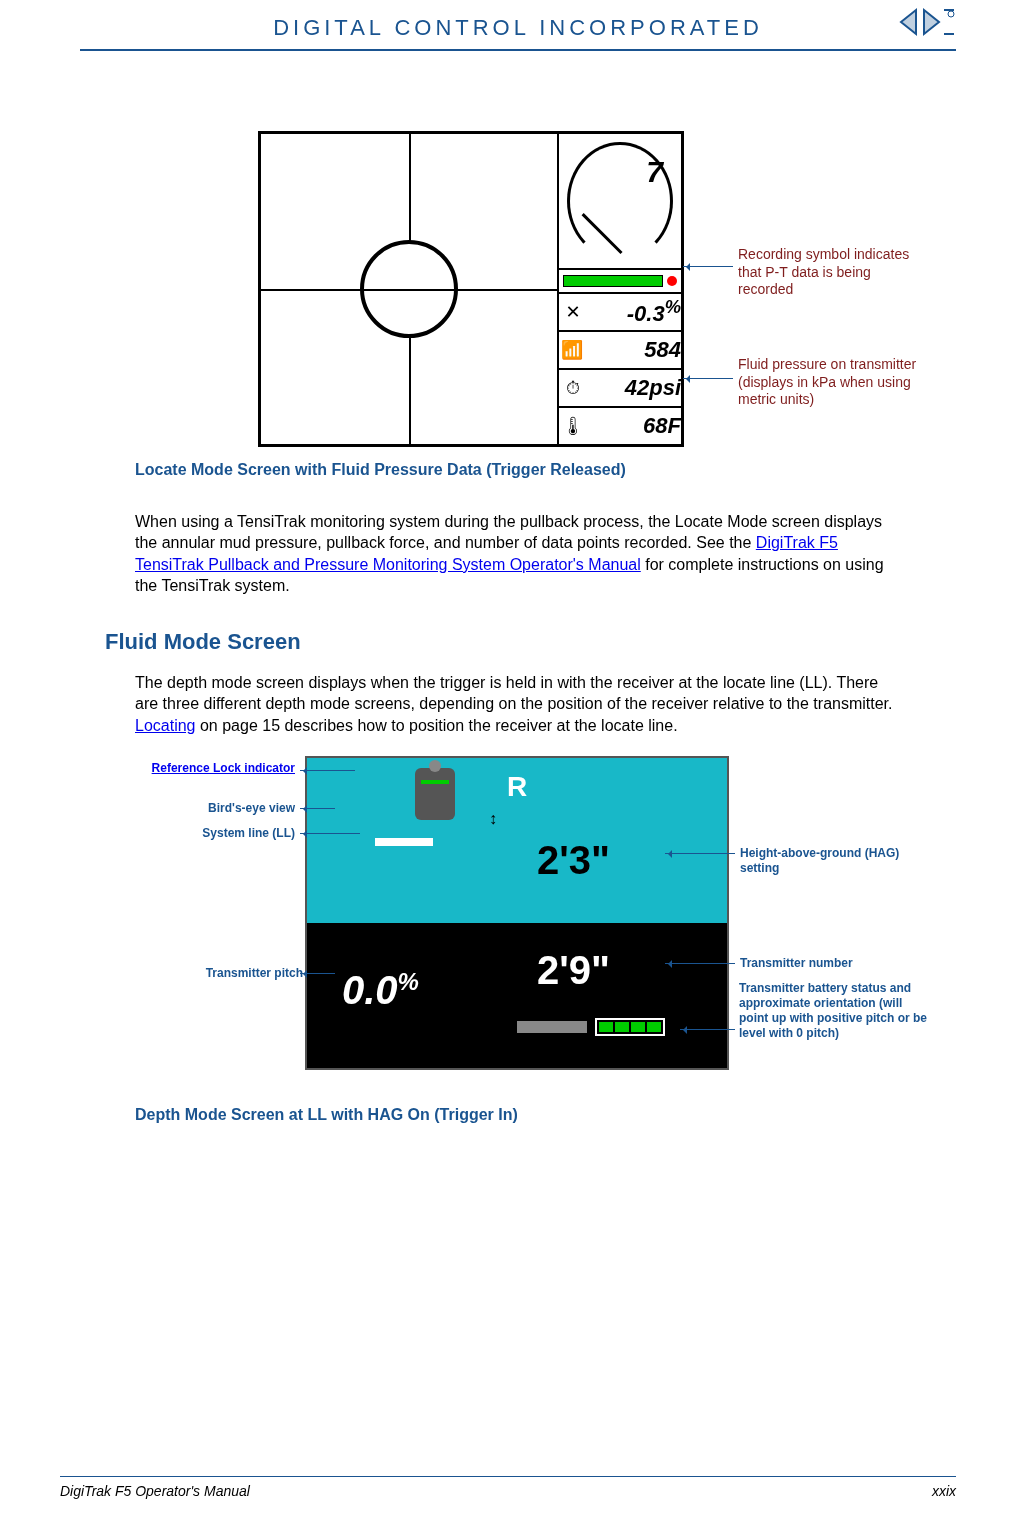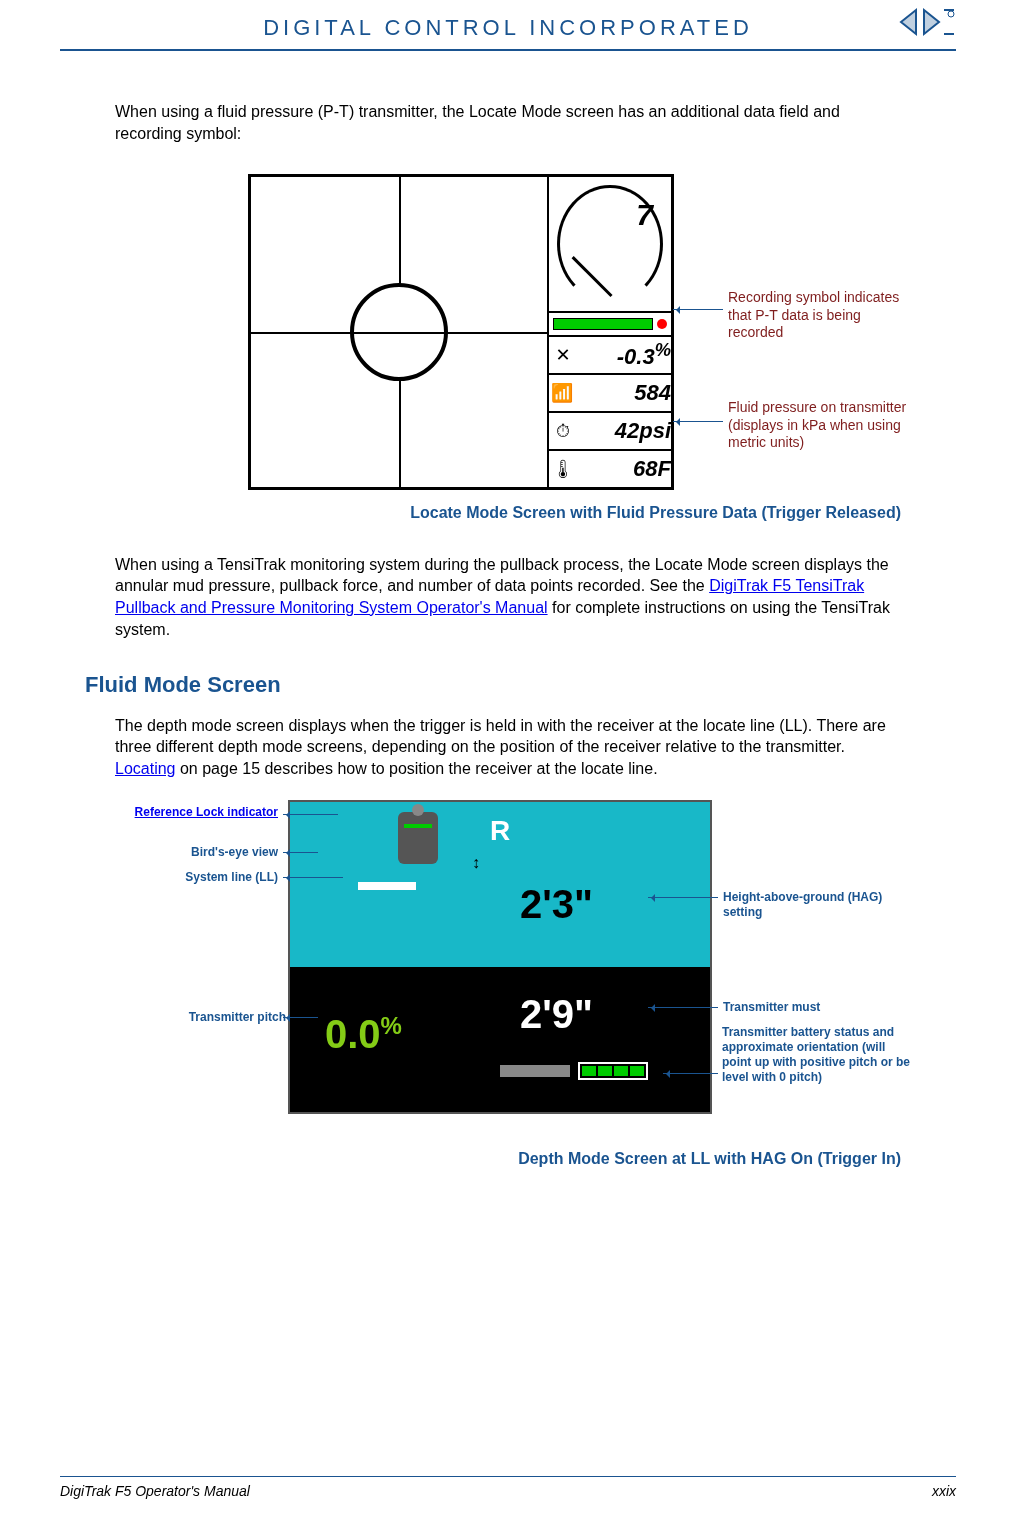--- a/index.html
+++ b/index.html
@@ -1,16 +1,16 @@
 <!DOCTYPE html>
 <html><head>
 <meta charset="utf-8">
 <style>
 body{margin:0;padding:0;font-family:Arial,sans-serif;background:#fff;color:#000}
-.page{width:1016px;height:1524px;position:relative;box-sizing:border-box;padding:20px 60px 30px 60px}
+.page{width:1016px;height:1524px;position:relative;box-sizing:border-box;padding:20px 60px 30px 80px}
 .header-title{color:#1a5490;font-size:22px;letter-spacing:4px;text-align:center;font-family:Arial;margin-top:-5px}
 .header-line{border:0;border-top:2px solid #1a5490;margin:8px 0 0 0}
 .logo{position:absolute;top:6px;right:58px;width:62px;height:32px}
 .content{padding:50px 55px 0 55px;font-size:16px;line-height:1.35}
 .content p{margin:0 0 10px 0}
 .fig1-wrap{position:relative;margin:30px auto 10px auto;width:620px;height:310px}
 .fig1{position:absolute;left:50px;top:0;width:420px;height:310px;border:3px solid #000;background:#fff;display:flex}
 .fig1-left{flex:1;position:relative;border-right:2px solid #000}
 .fig1-left::before,.fig1-left::after{content:"";position:absolute;background:#000}
 .fig1-left::before{left:50%;top:0;bottom:0;width:2px}
@@ -24,36 +24,36 @@
 .rec-bar{height:18px;border-bottom:2px solid #000;display:flex;align-items:center;padding:2px 4px;gap:4px}
 .rec-bar .bar{flex:1;height:10px;background:#0c0;border:1px solid #000}
 .rec-bar .dot{width:10px;height:10px;background:#f00;border-radius:50%}
 .row{height:36px;border-bottom:2px solid #000;display:flex;align-items:center;font-size:22px;font-weight:bold;font-style:italic;color:#000}
 .row:last-child{border-bottom:0}
 .row .ico{width:28px;display:flex;align-items:center;justify-content:center;font-size:18px;font-style:normal;font-weight:normal}
 .row .val{flex:1;text-align:right;padding-left:4px}
 .annot{position:absolute;color:#7f1d1d;font-weight:normal;font-size:14px;line-height:1.25;width:185px}
 .arrow{position:absolute;height:1px;background:#1a5490}
 .arrow::before{content:"";position:absolute;left:-1px;top:-3px;border:4px solid transparent;border-right-color:#1a5490}
-.caption{text-align:right;color:#1a5490;font-weight:bold;font-size:16px;margin:18px 0 30px 0}
+.caption{text-align:left;color:#1a5490;font-weight:bold;font-size:16px;margin:18px 0 30px 0}
 .link{color:#0000EE;text-decoration:underline}
 .h2{color:#1a5490;font-weight:bold;font-size:22px;margin:30px 0 15px -30px}
 .fig2-wrap{position:relative;margin:20px auto 10px auto;width:780px;height:330px}
 .fig2{position:absolute;left:170px;top:0;width:420px;height:310px;background:#000;border:2px solid #555}
 .fig2-top{height:165px;background:#18b8c8;position:relative}
 .r-label{position:absolute;top:10px;left:200px;color:#fff;font-size:28px;font-weight:bold}
 .fig2-ll{position:absolute;left:38px;top:10px;width:110px;height:150px}
 .fig2-recv{position:absolute;left:70px;top:0;width:40px;height:52px;background:#555;border-radius:6px}
 .fig2-recv::before{content:"";position:absolute;top:-8px;left:14px;width:12px;height:12px;background:#888;border-radius:50%}
 .fig2-recv::after{content:"";position:absolute;top:12px;left:6px;right:6px;height:4px;background:#0c0}
 .fig2-llbox{position:absolute;left:30px;top:70px;width:58px;height:8px;background:#fff}
 .fig2-hag{position:absolute;left:230px;top:75px;color:#000;font-size:40px;font-weight:bold}
 .fig2-arrow-ud{position:absolute;left:182px;top:50px;color:#000;font-size:16px}
 .fig2-bot{position:relative;height:145px}
-.fig2-pitch{position:absolute;left:35px;top:40px;color:#84cc16;font-size:40px;font-weight:bold;}
+.fig2-pitch{position:absolute;left:35px;top:40px;color:#ffffff;font-size:40px;font-weight:bold;font-style:italic}
 .fig2-pct{font-size:24px;vertical-align:super}
 .fig2-depth{position:absolute;left:230px;top:20px;color:#fff;font-size:40px;font-weight:bold}
 .fig2-tx{position:absolute;left:210px;top:95px;width:150px;height:18px}
 .fig2-tx .body{position:absolute;left:0;top:3px;width:70px;height:12px;background:#888}
 .fig2-tx .batt{position:absolute;left:78px;top:0;width:70px;height:18px;border:2px solid #fff;display:flex;gap:2px;padding:2px;box-sizing:border-box}
 .fig2-tx .batt span{flex:1;background:#0c0}
 .annot2{position:absolute;color:#1a5490;font-weight:bold;font-size:12px;line-height:1.25}
 .annot2.left{text-align:right;width:155px}
 .annot2.right{width:190px}
 .footer{position:absolute;bottom:25px;left:60px;right:60px;font-style:italic;font-size:14px;display:flex;justify-content:space-between;border-top:1px solid #1a5490;padding-top:6px}
@@ -63,21 +63,20 @@
 
 <div class="page">
   <div class="header-title">DIGITAL CONTROL INCORPORATED</div>
   <svg class="logo" viewBox="0 0 62 32">
       <path d="M5 16 L20 4 L20 28 Z M28 4 L43 16 L28 28 Z M48 4 L58 4 M48 28 L58 28" stroke="#1a5490" stroke-width="2" fill="#c0d0e0"></path>
       <circle cx="55" cy="8" r="3" fill="none" stroke="#1a5490"></circle>
     </svg>
   <hr class="header-line">
 
   <div class="content">
-    <p>When using a fluid pressure (P-T) transmitter, the Locate Mode screen has an additional data field and recording symbol:</p>
 
     <div class="fig1-wrap">
       <div class="fig1">
         <div class="fig1-left">
             <div class="fig1-circle"></div>
           </div>
         <div class="fig1-right">
           <div class="gauge">
             <div class="gauge-dial"></div>
             <div class="gauge-needle"></div>
@@ -146,21 +145,21 @@
       <div class="annot2 left" style="left:5px;top:5px"><a class="link">Reference Lock indicator</a></div>
       <div class="arrow" style="left:165px;top:14px;width:55px"></div>
       <div class="annot2 left" style="left:5px;top:45px">Bird's-eye view</div>
       <div class="arrow" style="left:165px;top:52px;width:35px"></div>
       <div class="annot2 left" style="left:5px;top:70px">System line (LL)</div>
       <div class="arrow" style="left:165px;top:77px;width:60px"></div>
       <div class="annot2 left" style="left:13px;top:210px">Transmitter pitch</div>
       <div class="arrow" style="left:165px;top:217px;width:35px"></div>
       <div class="annot2 right" style="left:605px;top:90px">Height-above-ground (HAG) setting</div>
       <div class="arrow" style="left:530px;top:97px;width:70px"></div>
-      <div class="annot2 right" style="left:605px;top:200px">Transmitter must</div>
+      <div class="annot2 right" style="left:605px;top:200px">Transmitter number</div>
       <div class="arrow" style="left:530px;top:207px;width:70px"></div>
       <div class="annot2 right" style="left:604px;top:225px">Transmitter battery status and approximate orientation (will point up with positive pitch or be level with 0 pitch)</div>
       <div class="arrow" style="left:545px;top:273px;width:55px"></div>
     </div>
     <div class="caption">Depth Mode Screen at LL with HAG On (Trigger In)</div>
 
   </div>
 
   <div class="footer">
     <span>DigiTrak F5 Operator's Manual</span>

